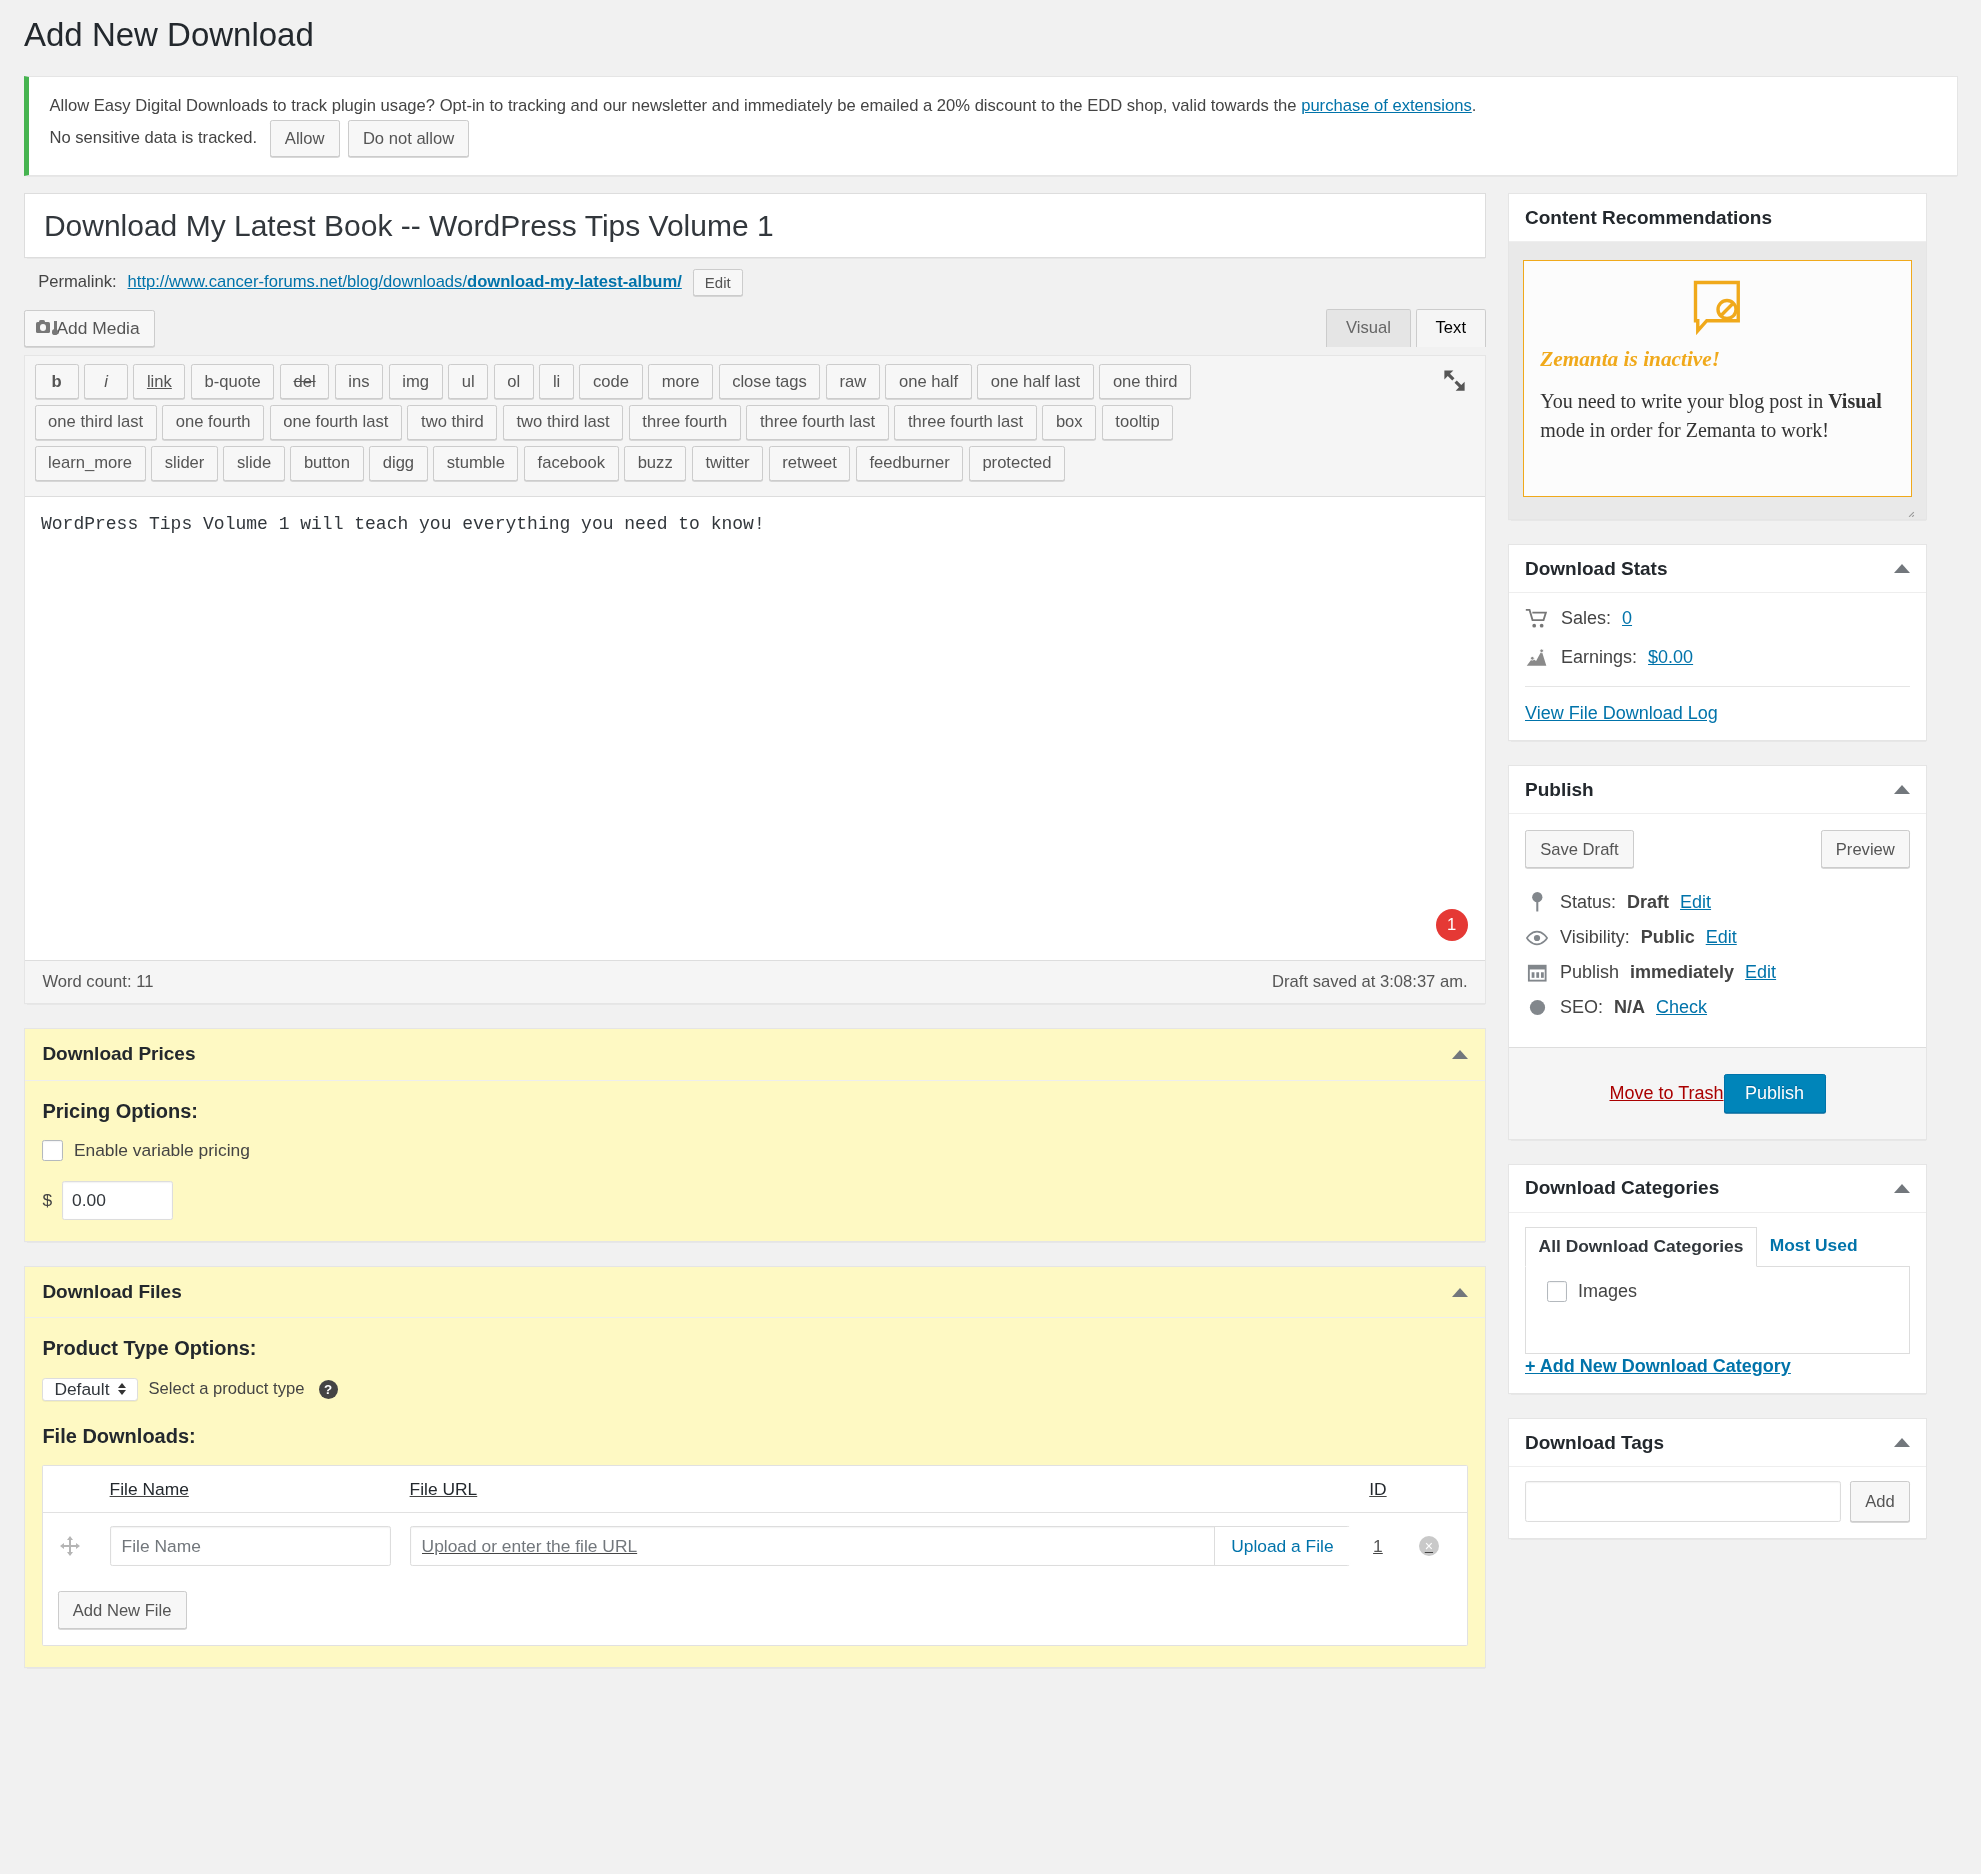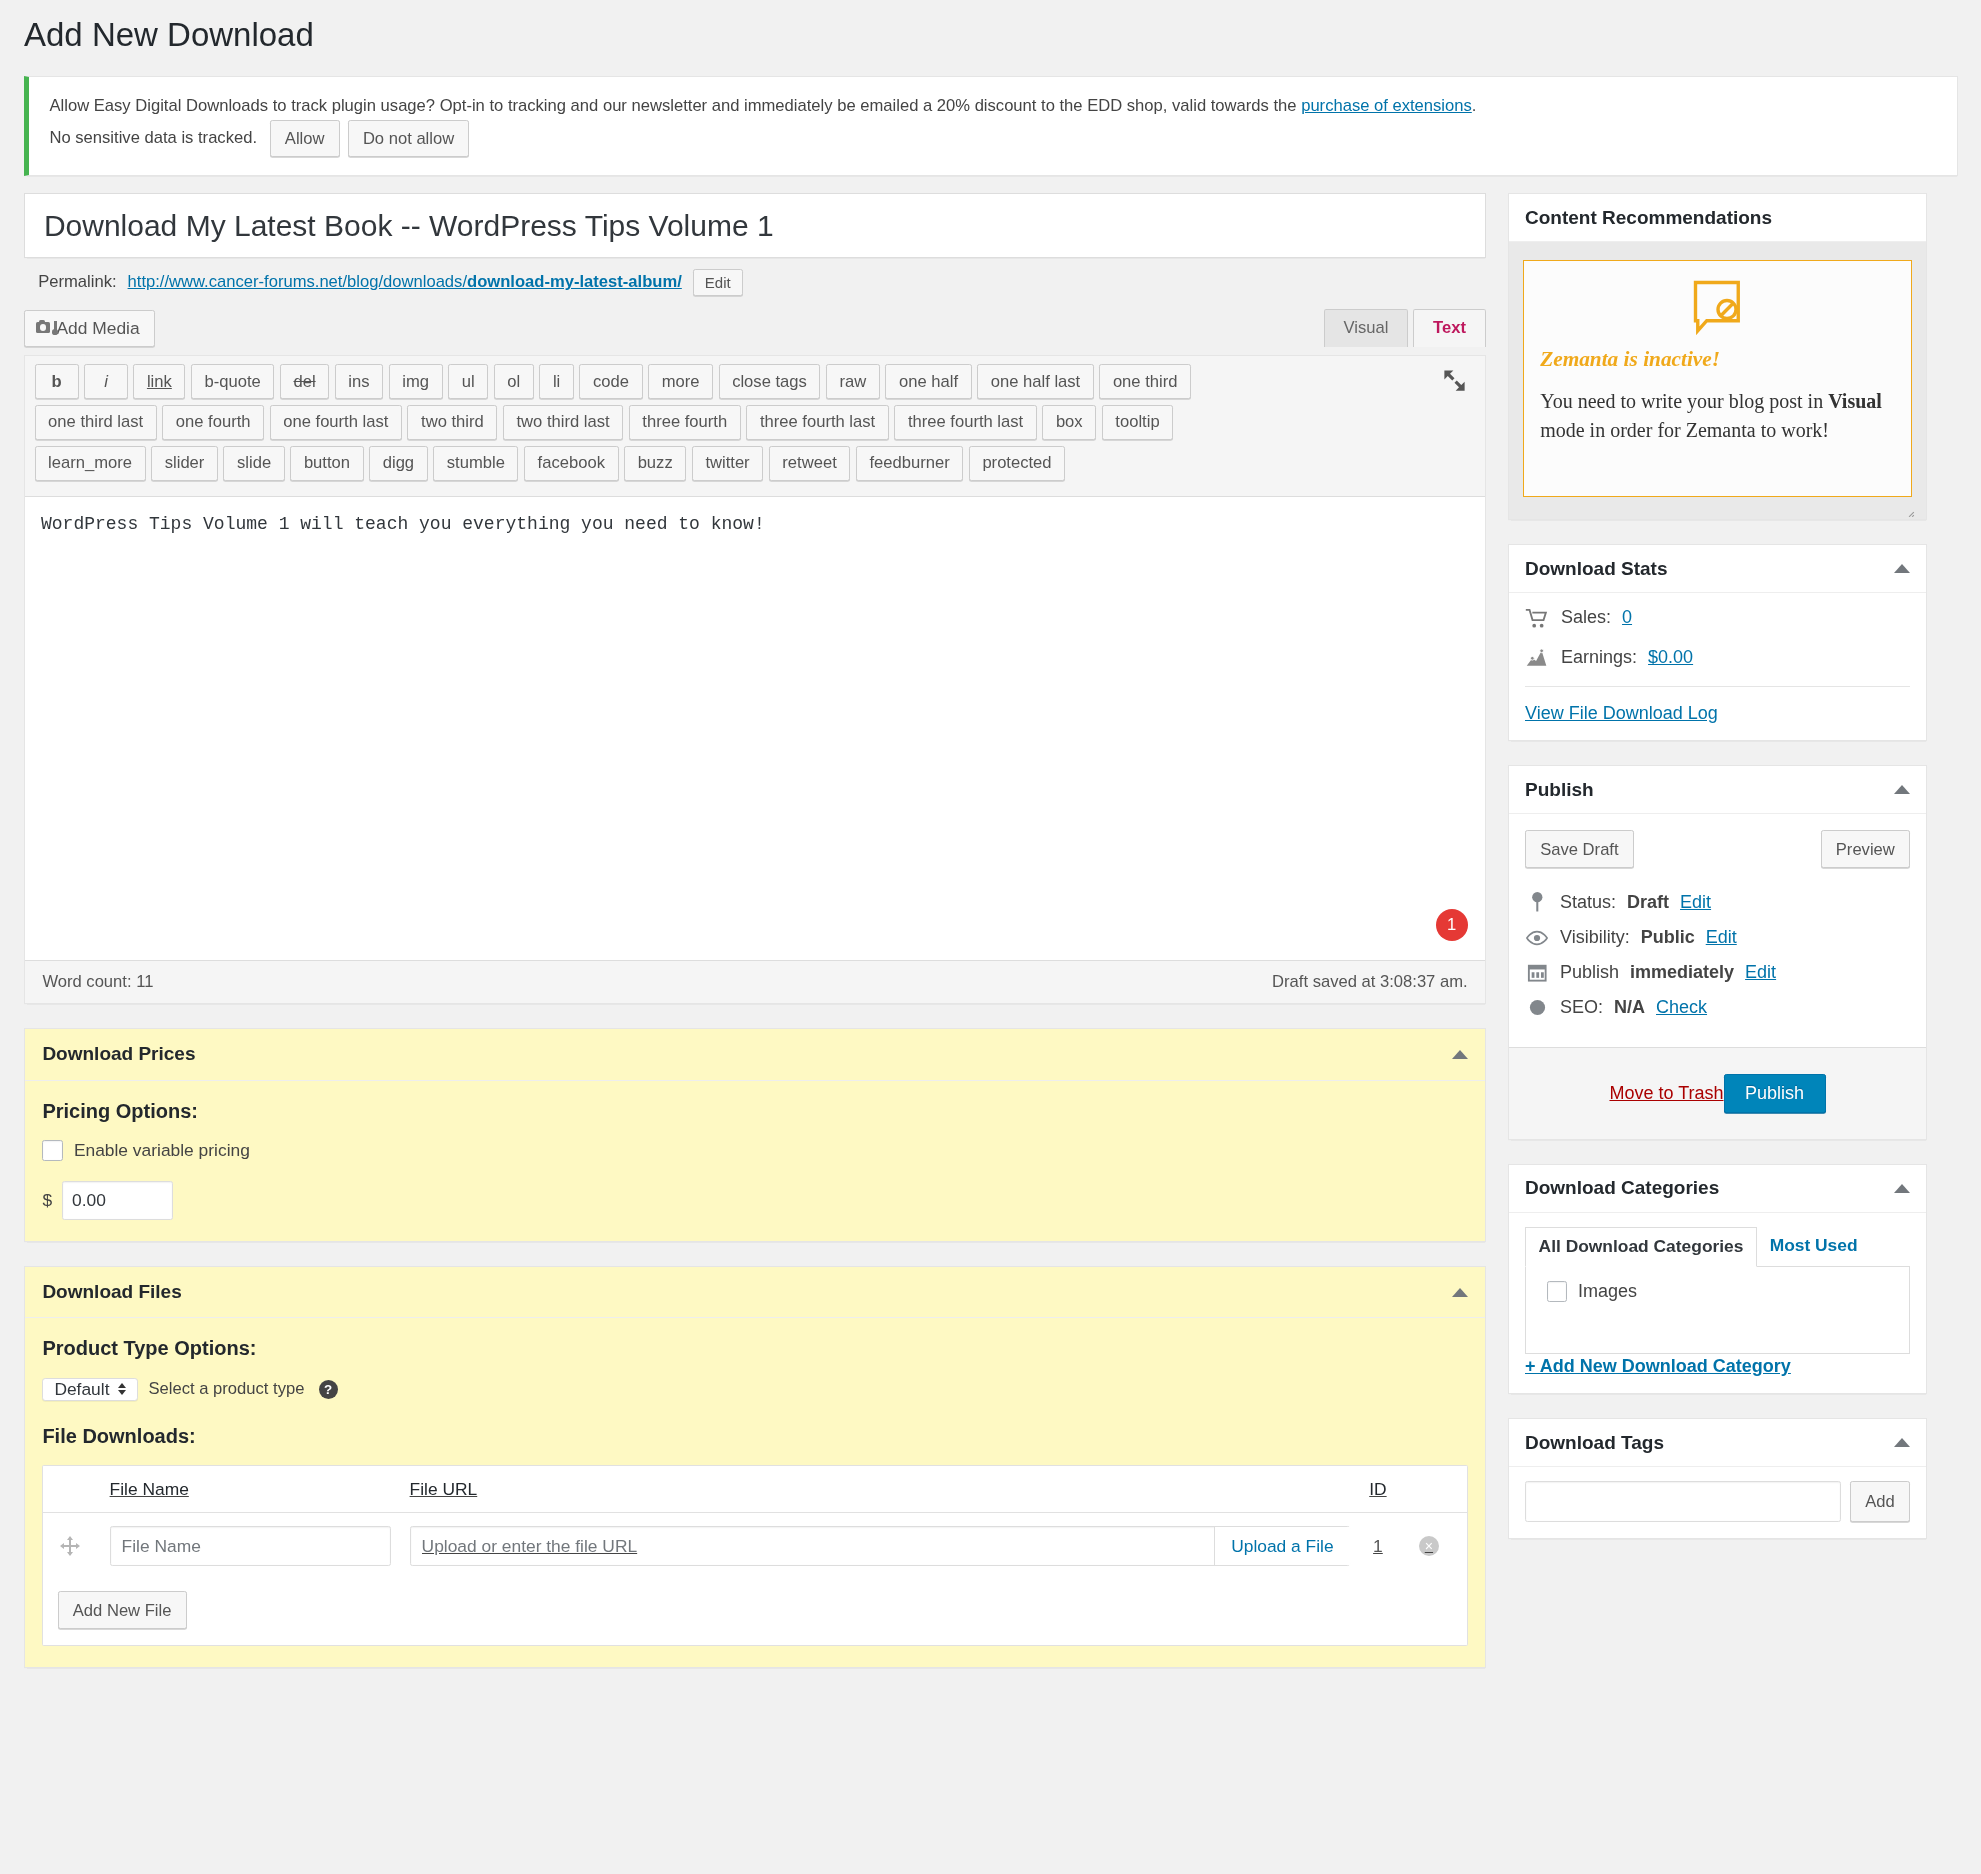--- a/index.html
+++ b/index.html
@@ -135,21 +135,21 @@
     border: 0.8px solid #ccc;
     border-bottom: none;
     padding: 8px 19px 9.5px 19px;
     font-size: 16.6px;
     color: #666;
     background: #e5e5e5;
     cursor: pointer;
     margin-left: 4.7px;
     border-radius: 2.4px 2.4px 0 0;
   }
-  .ed-tab.active { background: #f5f5f5; color: #be185d; border-color: #ccc; font-weight: bold; }
+  .ed-tab.active { background: #f5f5f5; color: #000000; border-color: #ccc; }
 
   .ed-box {
     background: #fff;
     border: 0.8px solid #e5e5e5;
     box-shadow: 0 0.8px 0.8px rgba(0,0,0,.04);
   }
   .qt-toolbar {
     background: #f5f5f5;
     border-bottom: 0.8px solid #ddd;
     padding: 8px 9.5px 9.5px 9.5px;
@@ -384,21 +384,21 @@
     font-family: "Liberation Serif", serif;
     font-size: 20px;
     color: #333;
     line-height: 1.45;
   }
   .zemanta-text b { font-weight: bold; }
   .zemanta-foot { height: 14.2px; background:#e9e9e9; position:relative; }
   .resize-grip { position:absolute; right:11px; bottom:1.6px; width:12.6px; height:12.6px; }
 
   
-  .stat-row { display:flex; gap: 11px; margin-bottom: 17.4px; font-size: 18px; color:#444; }
+  .stat-row { display:flex; align-items:center; gap: 11px; margin-bottom: 17.4px; font-size: 18px; color:#444; }
   .stat-row:last-of-type { margin-bottom: 6.3px; }
   .stat-ico { width: 25px; height: 22px; flex:none; display:flex; align-items:center; }
   .divider { border-top: 0.8px solid #e5e5e5; margin: 14.2px 0 16px 0; }
   .stat-link { font-size: 18px; }
 
   
   .pub-top { display:flex; justify-content:space-between; padding: 16px 16px 6.3px 16px; }
   .pub-rows { padding: 3.2px 16px 14.2px 16px; }
   .pub-row { display:flex; align-items:center; gap: 11px; font-size: 18px; color:#444; margin: 14.2px 0; }
   .pub-ico { width: 24px; flex:none; display:flex; justify-content:center; align-items:center; }

